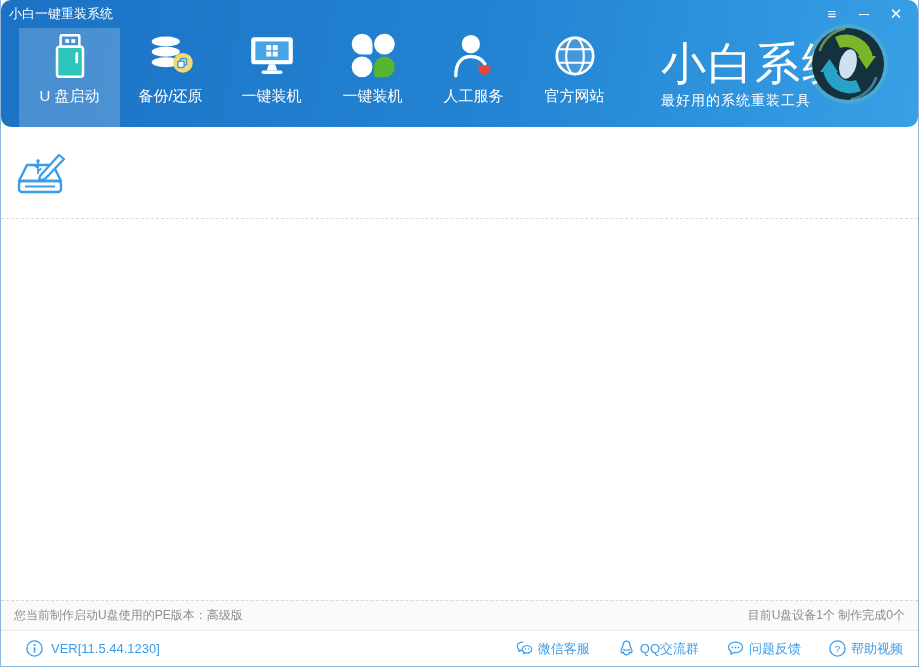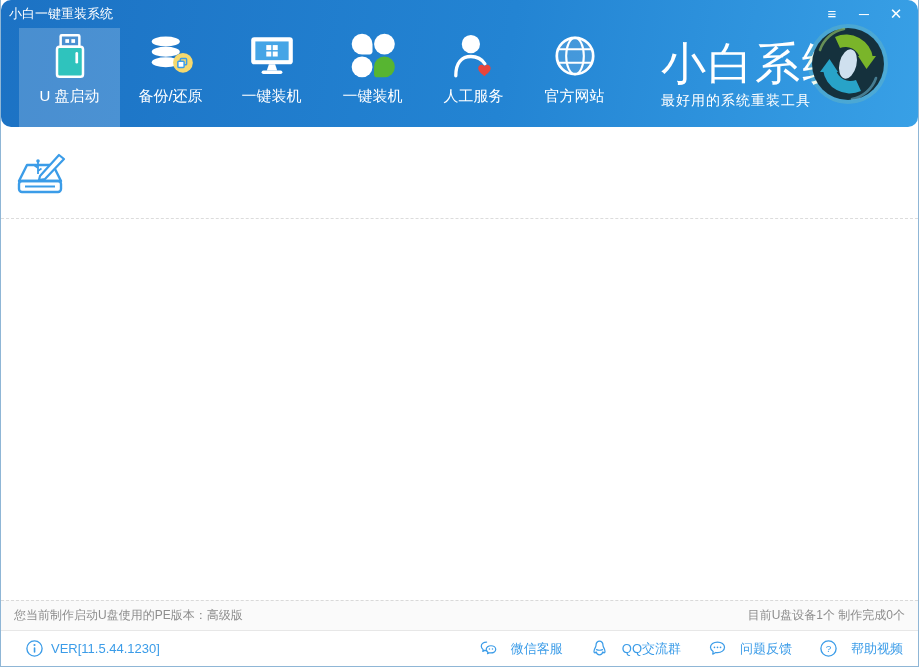--- a/index.html
+++ b/index.html
@@ -47,21 +47,21 @@
   .statusbar { height:30px; flex:none; background:#fafafa; border-top:1px dashed #d9d9d9;
                display:flex; align-items:center; padding:0 13px; font-size:12px; color:#8d8d8d; }
   .status-right { margin-left:auto; }
 
   
   .footer { height:36px; flex:none; background:#fff; border-top:1px solid #e7e7e7;
             display:flex; align-items:center; padding:0 15px; }
   .ver { display:flex; align-items:center; gap:7px; color:#3b9ce8; font-size:13px;
          margin-left:9px; cursor:pointer; }
   .footer-links { margin-left:auto; display:flex; gap:27px; }
-  .flink { display:flex; align-items:center; gap:13px; color:#3b9ce8; font-size:13px; cursor:pointer; }
+  .flink { display:flex; align-items:center; gap:4px; color:#3b9ce8; font-size:13px; cursor:pointer; }
   .ficon { width:19px; height:19px; flex:none; }
 </style>
 </head>
 <body>
 
 <div class="window">
 
   <div class="header">
     <div class="titlebar">
       <span class="app-title">小白一键重装系统</span>

